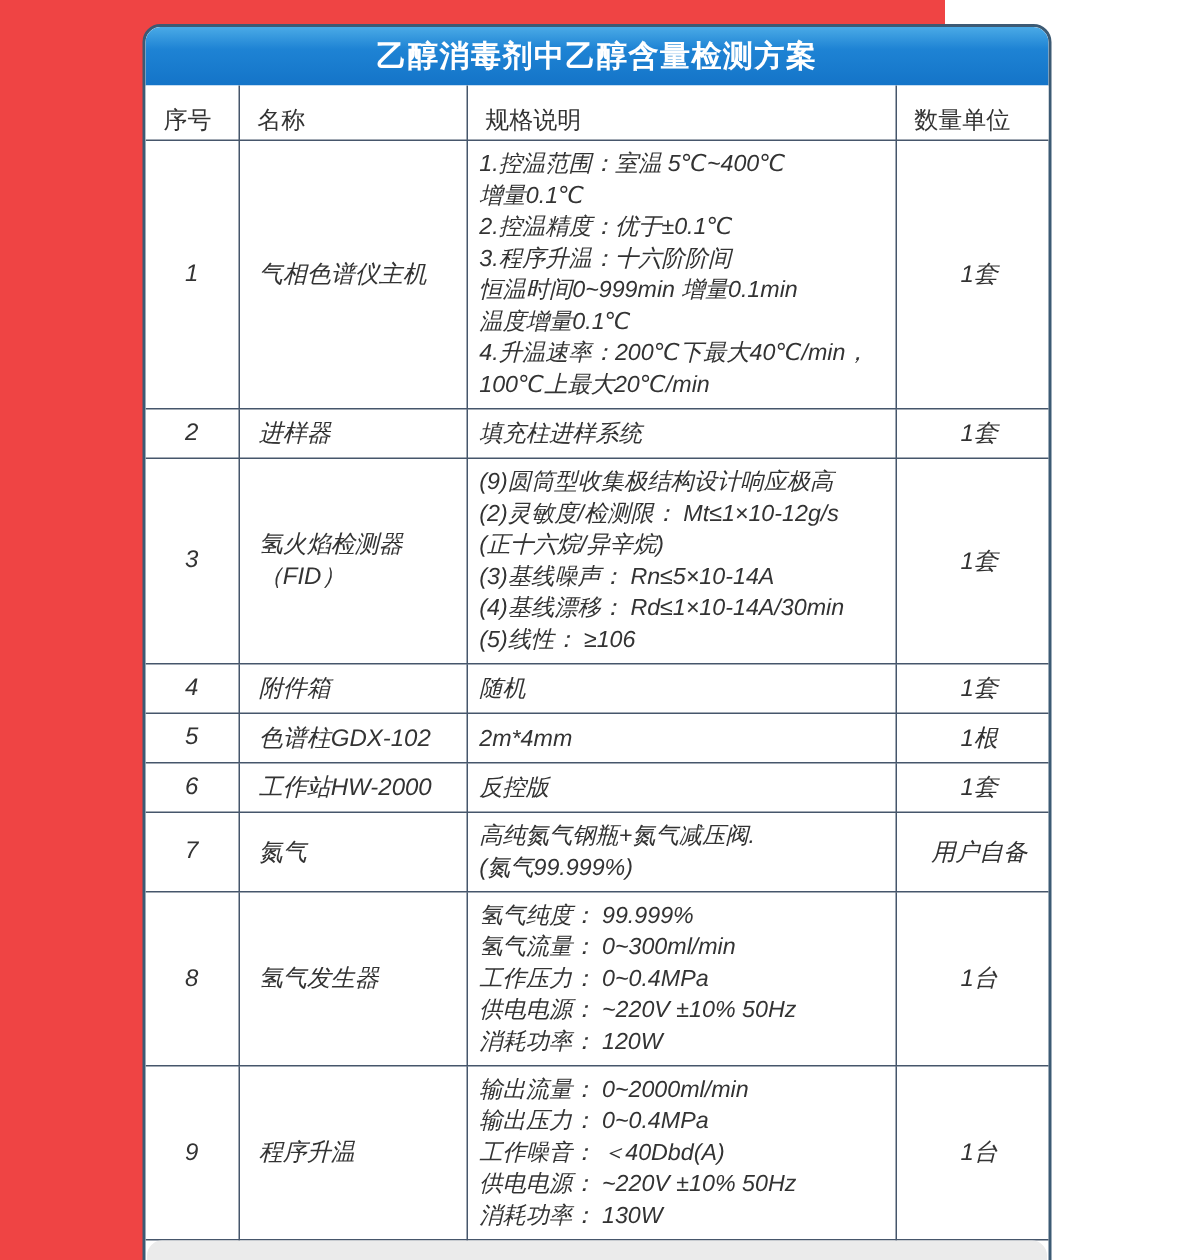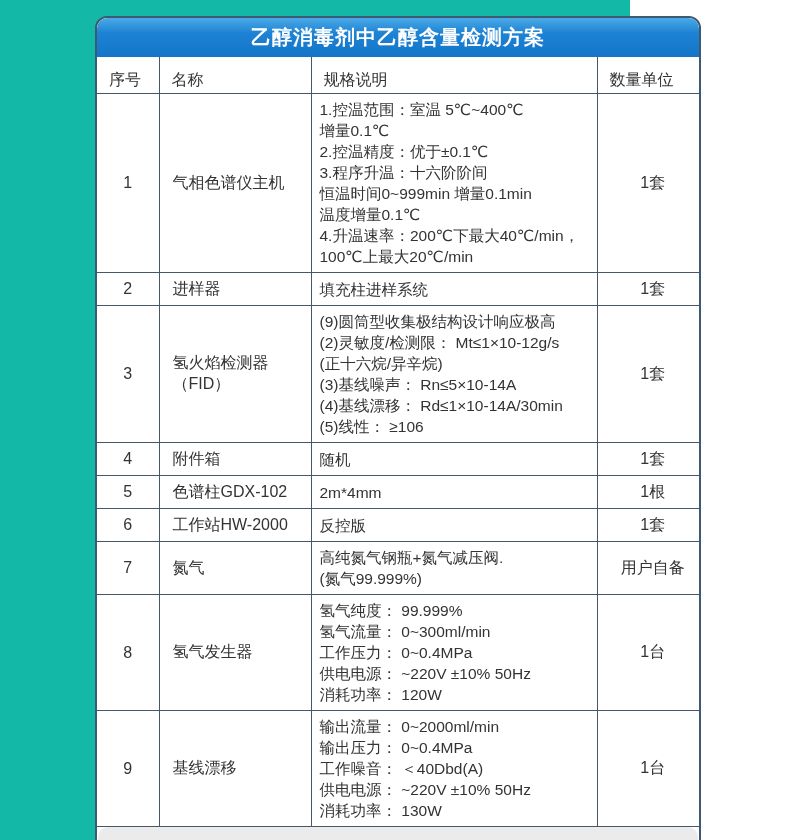--- a/index.html
+++ b/index.html
@@ -1,19 +1,19 @@
 <!DOCTYPE html>
 <html><head>
 <meta charset="utf-8">
 <style>
   * { margin:0; padding:0; box-sizing:border-box; }
   html,body { width:790px; height:840px; background:#ffffff; overflow:hidden;
               font-family:"Liberation Sans","DejaVu Sans",sans-serif; }
 
-  .page { position:relative; width:630px; height:840px; background:#14b8a6; }
+  .page { position:relative; width:630px; height:840px; background:#ef4444; }
 
   .spec-table-card {
     position:absolute; left:95px; top:16px; width:606px;
     border:2px solid #3c5a74;
     border-radius:12px 12px 14px 14px;
     overflow:hidden;
     background:#fff;
   }
 
   .banner {
@@ -37,21 +37,21 @@
   }
   table.spec th {
     height:30px; font-weight:normal; text-align:left;
     padding:13px 8px 2px 12px; background:#fff;
   }
   th.c-no, td.c-no { text-align:center; padding-left:0; }
   td.c-no { font-size:16px; }
   td.c-name { padding:5px 6px 5px 13px; }
   td.c-spec { padding:5px 6px 5px 8px; }
   td.c-qty  { padding:5px 6px 5px 11px;text-align:center; }
-  td { min-height:32px; }
+  td { min-height:32px;font-style:italic; }
   tr.simple td { height:33px; }
 
   .spec-line { font-size:15.5px; line-height:21px; color:#333; white-space:nowrap; }
 
   
   table.spec tr:first-child th { border-top:none; }
   table.spec tr:last-child td { border-bottom:none; }
   table.spec th:first-child, table.spec td:first-child { border-left:none; }
   table.spec th:last-child, table.spec td:last-child { border-right:none; }
 
@@ -163,21 +163,21 @@
               <div class="spec-line">氢气纯度： 99.999%</div>
               <div class="spec-line">氢气流量： 0~300ml/min</div>
               <div class="spec-line">工作压力： 0~0.4MPa</div>
               <div class="spec-line">供电电源： ~220V ±10% 50Hz</div>
               <div class="spec-line">消耗功率： 120W</div>
             </td>
     <td class="c-qty">1台</td>
   </tr>
           <tr>
     <td class="c-no">9</td>
-    <td class="c-name">基线漂移</td>
+    <td class="c-name">程序升温</td>
     <td class="c-spec">
               <div class="spec-line">输出流量： 0~2000ml/min</div>
               <div class="spec-line">输出压力： 0~0.4MPa</div>
               <div class="spec-line">工作噪音： ＜40Dbd(A)</div>
               <div class="spec-line">供电电源： ~220V ±10% 50Hz</div>
               <div class="spec-line">消耗功率： 130W</div>
             </td>
     <td class="c-qty">1台</td>
   </tr>
           <tr class="simple">

